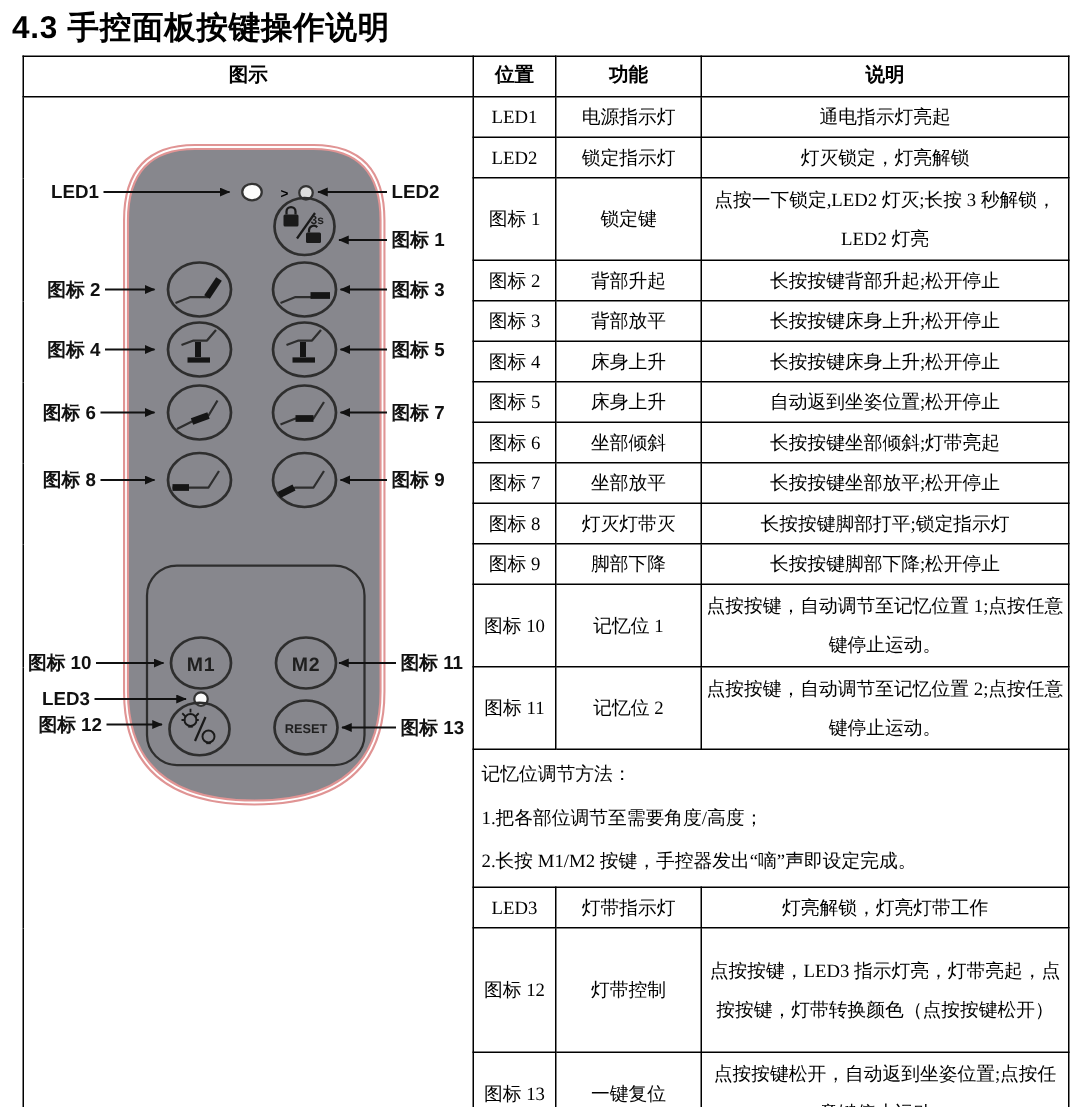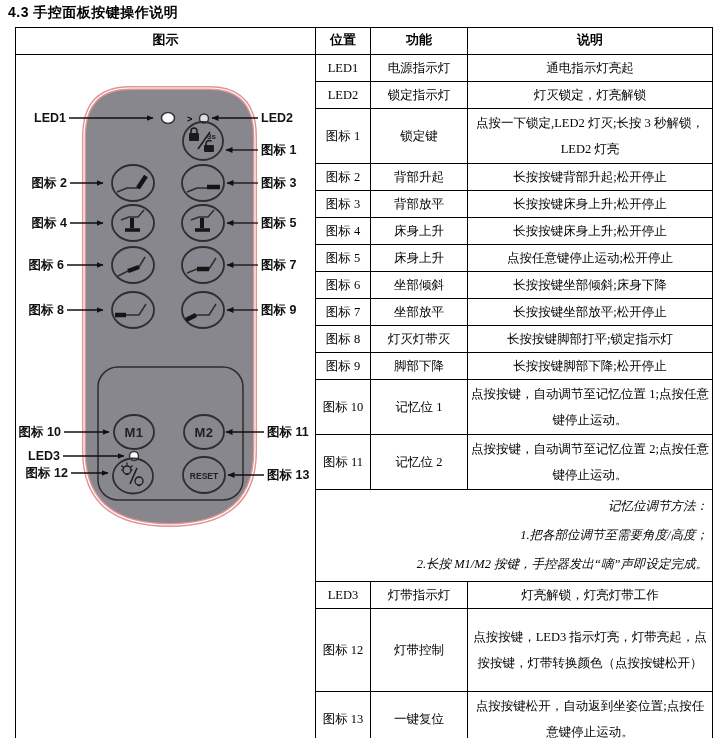--- a/index.html
+++ b/index.html
@@ -1,29 +1,29 @@
 <!DOCTYPE html>
 <html><head>
 <meta charset="utf-8">
 <style>
   html,body{margin:0;padding:0;background:#fff;}
   body{width:722px;height:738px;overflow:hidden;color:#000;
        font-family:"Liberation Serif","DejaVu Serif",serif;}
   .title{font-family:"Liberation Sans","DejaVu Sans",sans-serif;
-         font-weight:700;font-size:14px;margin:4px 0 5px 8px;letter-spacing:.5px;}
+         font-weight:700;font-size:21px;margin:4px 0 5px 8px;letter-spacing:.5px;}
   table{border-collapse:collapse;table-layout:fixed;margin-left:15px;width:697px;}
   th,td{border:1px solid #000;text-align:center;vertical-align:middle;
         font-size:12.5px;line-height:26px;padding:0 2px;overflow:hidden;}
   th{font-size:13px;font-weight:700;height:26px;padding:0;font-family:Liberation Mono, monospace;}
   tr.h1>td{height:26px}
   tr.h2>td{height:54px}
   tr.h3>td{height:82px}
   tr.hn>td{height:86px}
   td.diagram{padding:0;vertical-align:top;}
-  td.note{text-align:right;white-space:pre-line;line-height:29px;padding:2px 4px 2px 5px;font-style:italic;}
+  td.note{text-align:left;white-space:pre-line;line-height:29px;padding:2px 4px 2px 5px;}
   svg{display:block;}
   svg text{font-family:"Liberation Sans","DejaVu Sans",sans-serif;}
   .lbl{font-size:12.5px;font-weight:700;fill:#111;}
   .ptr{stroke:#111;stroke-width:1.3;}
   .body-fill{fill:#87878d;stroke:#e09494;stroke-width:4;}
   .body-line{fill:none;stroke:#fff;stroke-width:1.2;}
   .btn{fill:none;stroke:#2e2e2e;stroke-width:1.8;}
   .chair{fill:none;stroke:#2e2e2e;stroke-width:1.5;stroke-linejoin:round;}
   .active{fill:none;stroke:#151515;stroke-width:4.5;stroke-linecap:butt;}
   .ped{fill:none;stroke:#151515;stroke-width:4;}
@@ -231,26 +231,26 @@
       <td>长按按键床身上升;松开停止</td>
     </tr>
     <tr class="h1">
       <td>图标 4</td>
       <td>床身上升</td>
       <td>长按按键床身上升;松开停止</td>
     </tr>
     <tr class="h1">
       <td>图标 5</td>
       <td>床身上升</td>
-      <td>点按任意键停止运动;松开停止</td>
+      <td>自动返到坐姿位置;松开停止</td>
     </tr>
     <tr class="h1">
       <td>图标 6</td>
       <td>坐部倾斜</td>
-      <td>长按按键坐部倾斜;床身下降</td>
+      <td>长按按键坐部倾斜;灯带亮起</td>
     </tr>
     <tr class="h1">
       <td>图标 7</td>
       <td>坐部放平</td>
       <td>长按按键坐部放平;松开停止</td>
     </tr>
     <tr class="h1">
       <td>图标 8</td>
       <td>灯灭灯带灭</td>
       <td>长按按键脚部打平;锁定指示灯</td>

